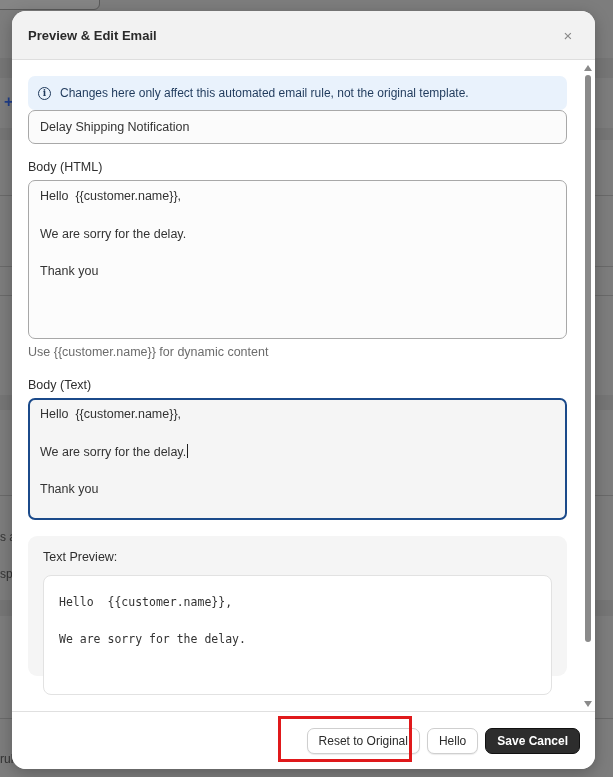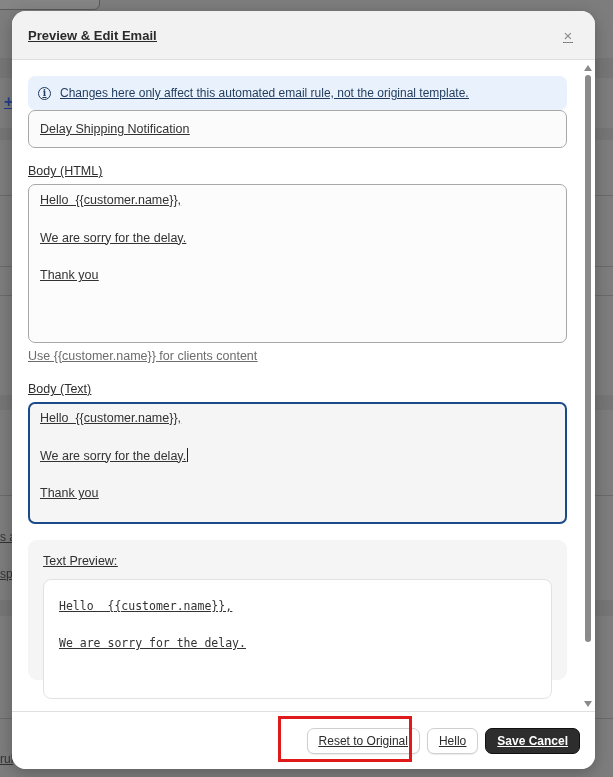--- a/index.html
+++ b/index.html
@@ -1,15 +1,15 @@
 <!DOCTYPE html>
 <html><head>
   <meta charset="utf-8">
   <style>
-    * { box-sizing: border-box; margin: 0; padding: 0; text-decoration: underline; }
+    * { box-sizing: border-box; margin: 0; padding: 0; }
     html, body {
       width: 613px; height: 777px; overflow: hidden;
       font-family: "Liberation Sans", "DejaVu Sans", sans-serif;
       background: #7a7a7a;
       position: relative;
     }
     
     .bg-page { position: absolute; inset: 0; background: #7d7d7d; }
     .bg-tab {
       position: absolute; left: -4px; top: -10px; width: 104px; height: 20px;
@@ -49,22 +49,22 @@
       color: #1f3a5c; font-size: 12px;
     }
     .info-icon {
       width: 13px; height: 13px; border: 1.3px solid #1f3a5c; border-radius: 50%;
       display: inline-flex; align-items: center; justify-content: center;
       font-size: 9px; font-weight: bold; margin-right: 9px; line-height: 1;
       font-family: "DejaVu Serif", serif;
     }
     .field-label { font-size: 12.5px; color: #2e2e2e; margin-top: 14px; margin-bottom: 6px; }
     .text-input {
-      width: 100%; height: 38px; border: 1px solid #a8a8a8; border-radius: 7px;
-      background: #fbfbfb; padding: 8px 11px; display: flex; align-items: center;
+      width: 100%; height: 18px; border: 1px solid #a8a8a8; border-radius: 7px;
+      background: #fbfbfb; padding: 16px 11px; display: flex; align-items: center;
       font-size: 12.5px; color: #333;
     }
     .textarea {
       width: 100%; border: 1px solid #a8a8a8; border-radius: 7px; background: #fcfcfc;
       padding: 6px 11px; font-size: 12.5px; color: #333;
     }
     .textarea.html-body { height: 159px; }
     .textarea.text-body {
       height: 122px; background: #f5f5f5; border: 2px solid #1b4a8a; padding: 5px 10px;
     }
@@ -157,21 +157,21 @@
     </div>
 
     <div class="field-label" style="margin-top:16px;">Body (HTML)</div>
     <div class="textarea html-body">
       <div class="ta-line">Hello  {{customer.name}},</div>
       <div class="ta-blank"></div>
       <div class="ta-line">We are sorry for the delay.</div>
       <div class="ta-blank"></div>
       <div class="ta-line">Thank you</div>
     </div>
-    <div class="helper">Use {{customer.name}} for clients content</div>
+    <div class="helper">Use {{customer.name}} for dynamic content</div>
 
     <div class="field-label" style="margin-top:19px;">Body (Text)</div>
     <div class="textarea text-body">
       <div class="ta-line">Hello  {{customer.name}},</div>
       <div class="ta-blank"></div>
       <div class="ta-line"><span>We are sorry for the delay.</span><span class="caret"></span></div>
       <div class="ta-blank"></div>
       <div class="ta-line">Thank you</div>
     </div>
 

